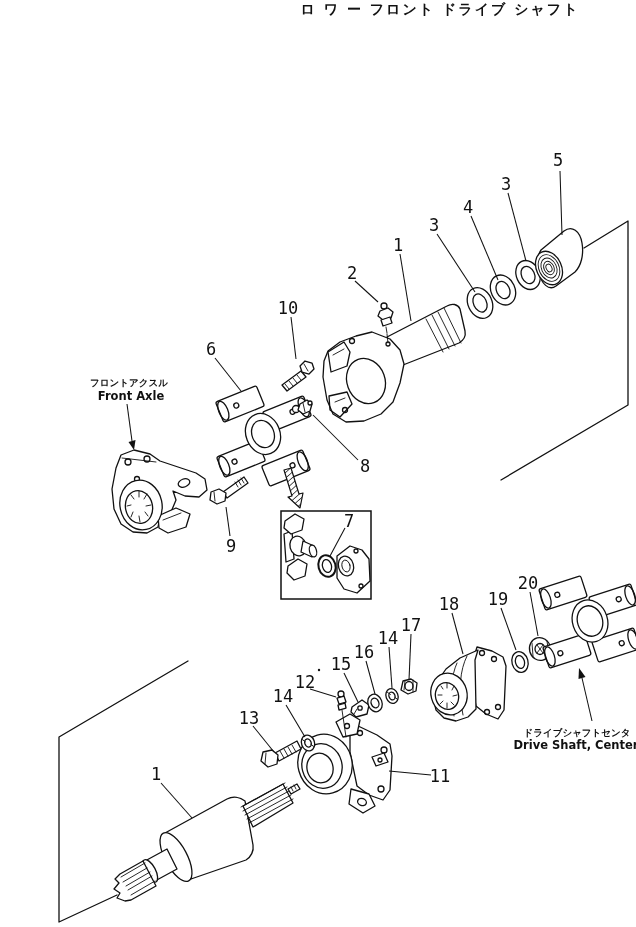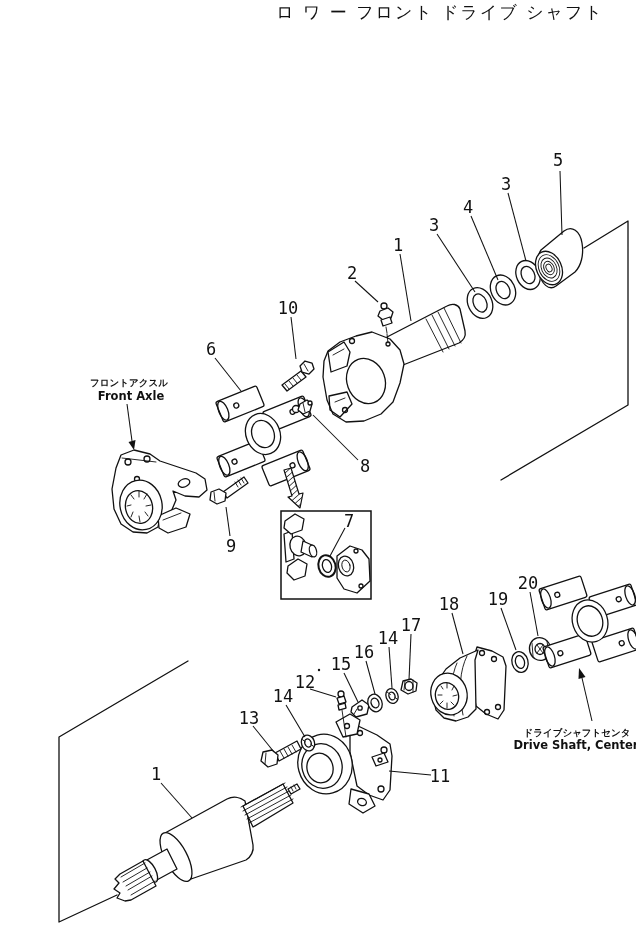--- a/index.html
+++ b/index.html
@@ -1,19 +1,19 @@
 <!DOCTYPE html>
 <html><head>
 <meta charset="utf-8">
 <style>
   html,body{margin:0;padding:0}
   body{width:636px;height:927px;position:relative;background:#fff;font-family:"Liberation Sans",sans-serif;overflow:hidden}
   .stage{position:absolute;inset:0;background:#fff}
   .t-jp{position:absolute;left:440px;top:1px;transform:translateX(-50%);white-space:nowrap;
-        font-family:"DejaVu Sans",sans-serif;font-size:17px;font-weight:normal;letter-spacing:2px;color:#111}
+        font-family:"DejaVu Sans",sans-serif;font-size:14px;font-weight:bold;letter-spacing:2px;color:#111}
   .t-en{position:absolute;left:348px;top:13px;transform:translateX(-50%);white-space:nowrap;
         font-family:"DejaVu Sans",sans-serif;font-size:16px;font-weight:bold;letter-spacing:1.2px;word-spacing:5px;color:#111}
   svg{position:absolute;top:0;left:0}
   .ln{fill:none;stroke:#111;stroke-width:1.3;stroke-linejoin:round;stroke-linecap:round}
   .wf{fill:#fff;stroke:#111;stroke-width:1.3;stroke-linejoin:round;stroke-linecap:round}
   .thin{fill:none;stroke:#111;stroke-width:.9;stroke-linecap:round}
   .hv{fill:none;stroke:#111;stroke-width:2;stroke-linecap:round}
   .leader{stroke:#111;stroke-width:1.05;fill:none}
   .callout{font-family:"DejaVu Sans Mono",monospace;font-size:17px;fill:#111;text-anchor:middle}
   .ann{fill:#111;text-anchor:middle;font-family:"DejaVu Sans",sans-serif}

